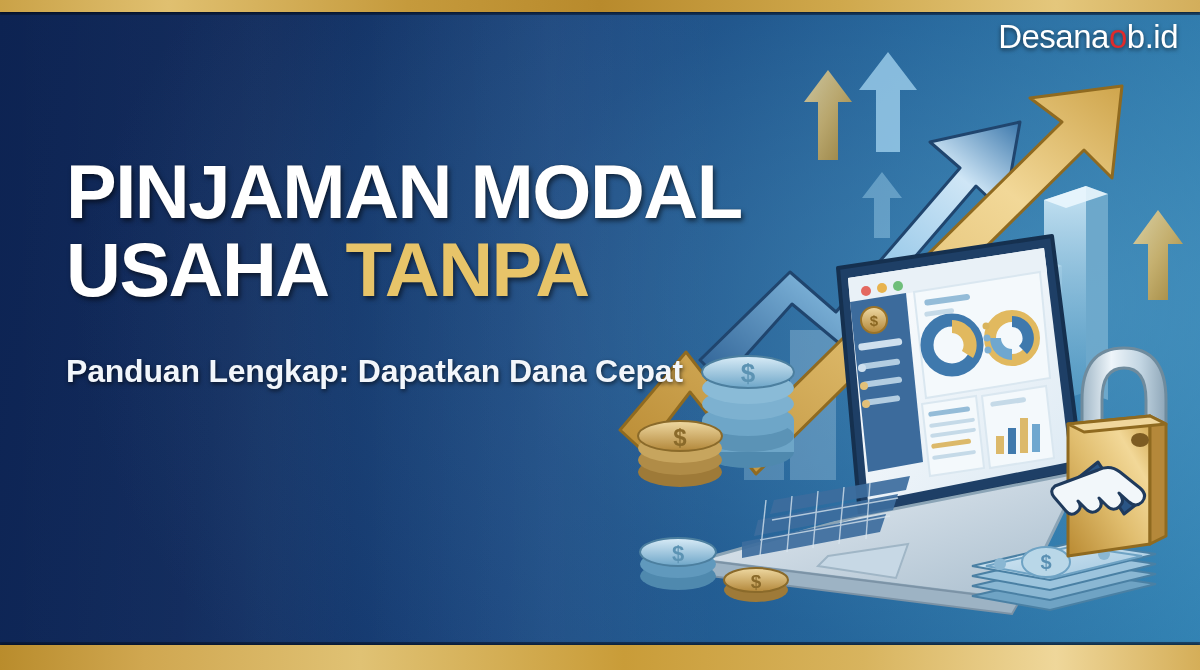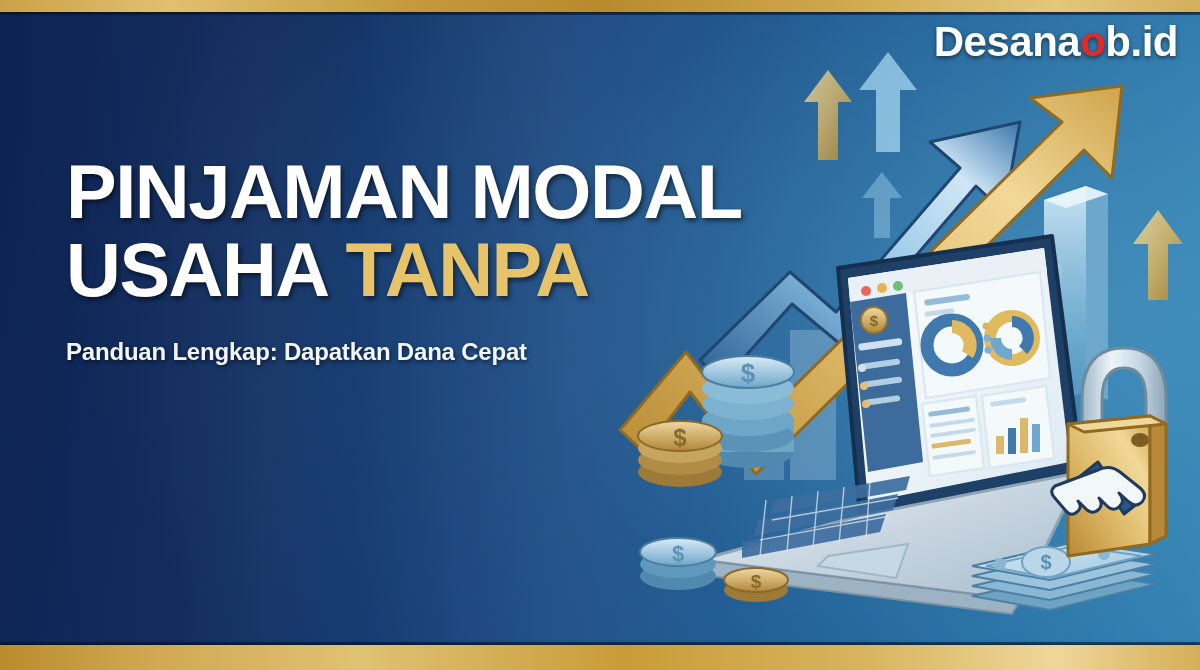--- a/index.html
+++ b/index.html
@@ -26,38 +26,38 @@
   .bar-sep{position:absolute;left:0;width:1200px;height:3px;background:rgba(8,22,48,.55);z-index:59;}
   .sep-top{top:12px;}
   .sep-bottom{bottom:25px;}
 
   
   .sheen{position:absolute;inset:12px 0 25px 0;z-index:2;pointer-events:none;
     background:linear-gradient(90deg,rgba(255,255,255,0) 0%,rgba(255,255,255,.025) 22%,rgba(255,255,255,0) 30%,rgba(255,255,255,.03) 46%,rgba(255,255,255,0) 60%);}
 
   
   .logo{position:absolute;top:18px;right:22px;z-index:55;
-    font-size:42px;font-weight:bold;color:#ffffff;letter-spacing:-.5px;
+    font-size:33px;font-weight:normal;color:#ffffff;letter-spacing:-.5px;
     text-shadow:0 2px 4px rgba(0,0,0,.55);}
   .logo .dot{color:#e02b2b;}
 
   
   .copy{position:absolute;left:66px;top:156px;z-index:50;width:760px;}
   .hl{
     font-size:76px;line-height:.95;font-weight:bold;letter-spacing:-1.5px;
     color:#ffffff;margin:0 0 6px 0;white-space:nowrap;
     text-shadow:2px 3px 5px rgba(0,0,0,.55), 0 0 1px rgba(0,0,0,.4);
   }
   .hl-2{margin-bottom:12px;}
   .gold-txt{color:#e7c469;text-shadow:2px 3px 5px rgba(0,0,0,.55);}
   .hl-3{color:#e7c469;}
 
   .sub{
-    margin-top:30px;
-    font-size:24px;line-height:1.33;font-weight:bold;color:#f2f6fb;
+    margin-top:44px;
+    font-size:32px;line-height:1.33;font-weight:bold;color:#f2f6fb;
     text-shadow:1px 2px 4px rgba(0,0,0,.6);
     letter-spacing:-.2px;
   }
   .sub div{white-space:nowrap;}
 
   
   .art{position:absolute;left:0;top:0;width:1200px;height:670px;z-index:20;}
 </style>
 </head>
 <body>

